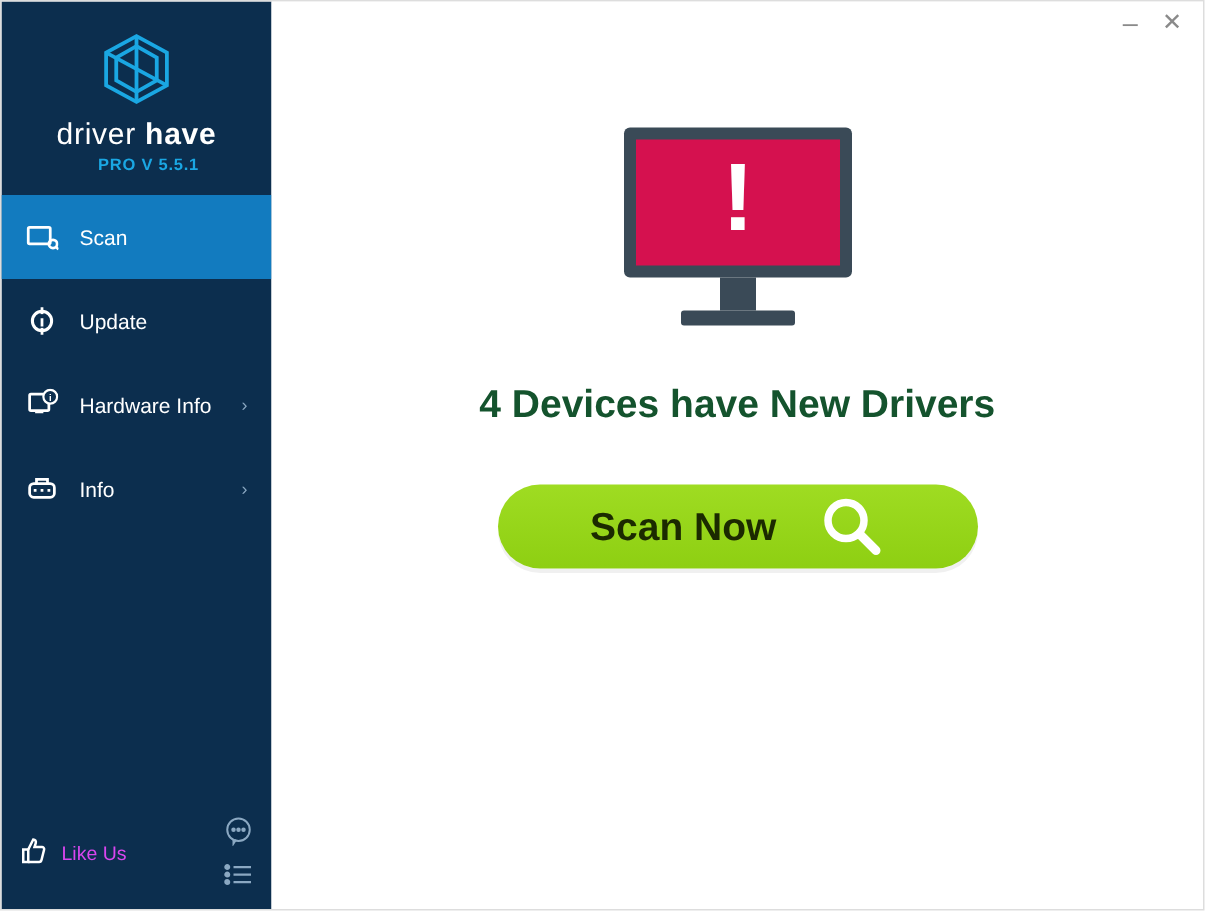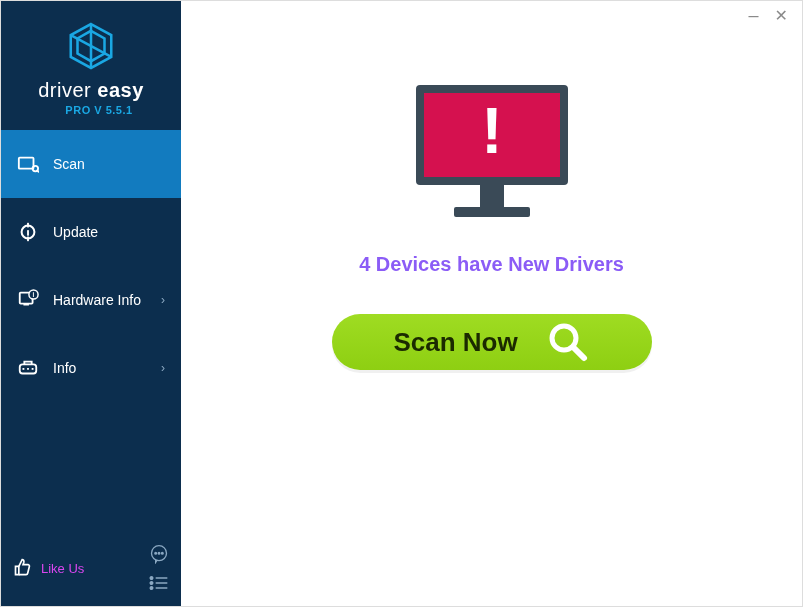--- a/index.html
+++ b/index.html
@@ -5,53 +5,53 @@
 * { box-sizing: border-box; margin: 0; padding: 0; }
 html, body { width: 803px; height: 607px; font-family: "Segoe UI", Arial, sans-serif; }
 body { display: flex; background: #fff; border: 1px solid #ddd; }
 .sidebar { width: 180px; height: 100%; background: #0c2e4e; display: flex; flex-direction: column; color: #fff; position: relative; }
 .logo-area { padding: 18px 0 14px 0; text-align: center; }
 .logo-svg { width: 54px; height: 54px; margin: 0 auto 6px auto; display: block; }
 .brand { color: #fff; font-size: 20px; font-weight: 300; letter-spacing: 0.5px; }
 .brand b { font-weight: 600; }
 .version { color: #1aa7e3; font-size: 11px; font-weight: 700; margin-top: 2px; letter-spacing: 0.5px; margin-left: 16px; }
 .nav { flex: 1; }
-.nav-item { display: flex; align-items: center; height: 68px; padding: 0 16px; cursor: pointer; color: #fff; font-size: 14px; position: relative; }
+.nav-item { display: flex; align-items: center; height: 56px; padding: 0 16px; cursor: pointer; color: #fff; font-size: 14px; position: relative; }
 .nav-item.active { background: #127bbf; }
 .nav-icon { width: 22px; height: 22px; margin-right: 14px; flex: 0 0 22px; }
 .nav-label { flex: 1; }
 .chevron { font-size: 12px; color: #8ba8c2; }
 .bottom-bar { display: flex; align-items: center; justify-content: space-between; padding: 10px 12px 14px 12px; color: #8ba8c2; }
 .like-group { display: flex; align-items: center; color: #d946ef; font-size: 13px; }
 .like-group svg { margin-right: 8px; }
 .bottom-icons { display: flex; flex-direction: column; align-items: center; gap: 10px; color: #8ba8c2; }
 .main { flex: 1; height: 100%; background: #fff; position: relative; display: flex; flex-direction: column; align-items: center; }
 .titlebar { position: absolute; top: 0; right: 0; height: 28px; display: flex; align-items: center; gap: 16px; padding-right: 14px; color: #8a8a8a; font-size: 16px; }
 .titlebar div { cursor: pointer; }
 .monitor-wrap { margin-top: 78px; }
-.headline { margin-top: 22px; color: #8b5cf6; font-size: 20px; font-weight: 700; text-align: center; }
+.headline { margin-top: 22px; color: #14532d; font-size: 26px; font-weight: 700; text-align: center; }
 .subline { margin-top: 10px; color: #4a4a4a; font-size: 14px; text-align: center; }
 .scan-btn { margin-top: 38px; width: 320px; height: 56px; border: none; border-radius: 40px; background: linear-gradient(#9fdc22,#8ecf12); color: #1b2a00; font-size: 26px; font-weight: 700; display: flex; align-items: center; justify-content: center; gap: 28px; cursor: pointer; box-shadow: 0 3px 0 rgba(0,0,0,.06); }
 .scan-btn svg { flex: 0 0 auto; }
 </style>
 </head>
 <body>
 
 <div class="sidebar">
   <div class="logo-area">
     <svg class="logo-svg" viewBox="0 0 64 64">
       <g fill="none" stroke="#1aa7e3" stroke-width="3">
         <polygon points="32,6 56,19 56,45 32,58 8,45 8,19"></polygon>
         <polygon points="32,14 48,23 48,41 32,50 16,41 16,23"></polygon>
         <line x1="32" y1="6" x2="32" y2="58"></line>
         <line x1="8" y1="19" x2="56" y2="45"></line>
       </g>
     </svg>
     <div class="brand">
-      <span>driver</span> <b>easy</b>
+      <span>driver</span> <b>have</b>
     </div>
     <div class="version">PRO V 5.5.1</div>
   </div>
 
   <div class="nav">
 
     <div class="nav-item active">
       <svg class="nav-icon" viewBox="0 0 24 24" fill="none" stroke="#fff" stroke-width="2">
         <rect x="2" y="5" width="16" height="12" rx="1"></rect>
         <circle cx="20" cy="17" r="3"></circle>

